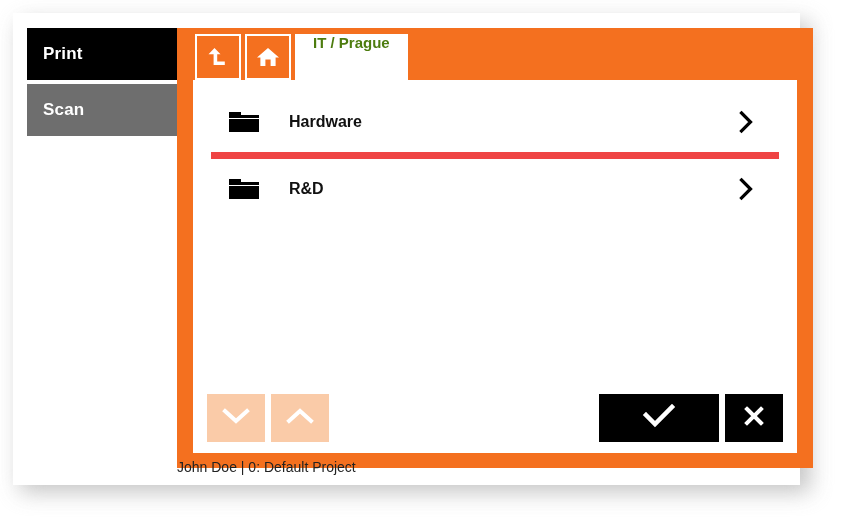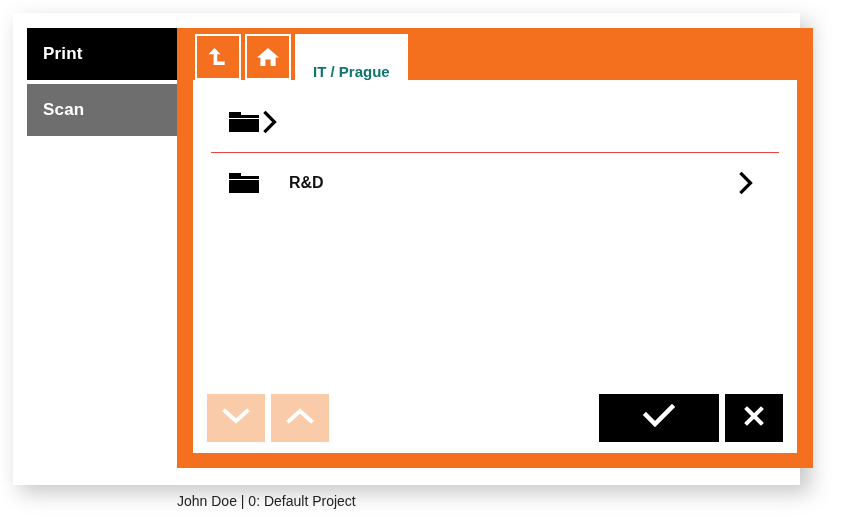--- a/index.html
+++ b/index.html
@@ -111,25 +111,25 @@
   .navbtn + .navbtn {
     margin-left: 4px;
   }
   .navbtn svg { display: block; }
 
   #tab-active {
     margin-top: 6px;
     margin-left: 4px;
     height: 46px;
     background: #ffffff;
-    color: #0f766e;
+    color: #4d7c0f;
     font-size: 15px;
     font-weight: bold;
     display: flex;
-    align-items: flex-end;
+    align-items: flex-start;
     padding: 0 18px;
     white-space: nowrap;
     cursor: pointer;
   }
 
   
   #content-card {
     position: absolute;
     left: 16px;
     top: 52px;
@@ -148,21 +148,21 @@
     box-sizing: border-box;
   }
   .list-row {
     height: 60px;
     display: flex;
     align-items: center;
     cursor: pointer;
     position: relative;
   }
   .list-row + .list-row {
-    border-top: 1px solid #ef4444;
+    border-top: 7px solid #ef4444;
   }
   .folder-ico {
     width: 34px;
     flex: 0 0 34px;
     margin-left: 16px;
     display: flex;
     align-items: center;
     justify-content: center;
   }
   .row-label {
@@ -210,21 +210,21 @@
     justify-content: center;
     cursor: pointer;
   }
   #ok-btn { width: 120px; }
   #cancel-btn { width: 58px; margin-left: 6px; }
 
   
   #statusbar {
     position: absolute;
     left: 164px;
-    top: 476px;
+    top: 442px;
     height: 24px;
     display: flex;
     align-items: center;
     font-size: 14px;
     color: #222222;
   }
 </style>
 </head>
 <body>
 
@@ -272,20 +272,21 @@
 
         <div id="folder-list">
 
           <div class="list-row">
             <span class="folder-ico">
               <svg width="30" height="24" viewBox="0 0 30 24" aria-hidden="true">
                 <path d="M0 2 H12 V5 H30 V8 H0 Z" fill="#000000"></path>
                 <rect x="0" y="9" width="30" height="13" fill="#000000"></rect>
               </svg>
             </span>
+            <span class="row-label">Hardware</span>
             <span class="row-chevron">
               <svg width="18" height="24" viewBox="0 0 18 24" aria-hidden="true">
                 <path d="M4.5 3 L13.5 12 L4.5 21" fill="none" stroke="#000000" stroke-width="3.2" stroke-linecap="square" stroke-linejoin="miter"></path>
               </svg>
             </span>
           </div>
 
           <div class="list-row">
             <span class="folder-ico">
               <svg width="30" height="24" viewBox="0 0 30 24" aria-hidden="true">

